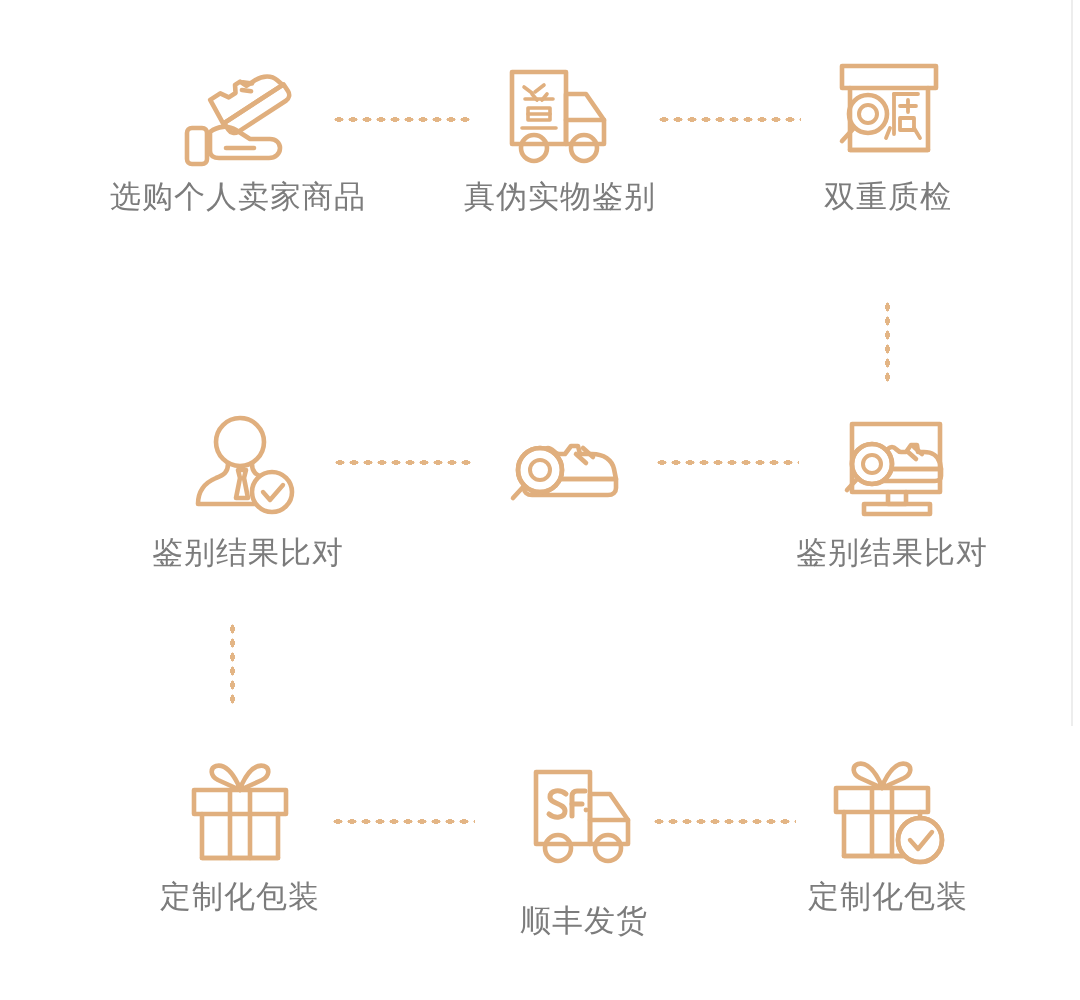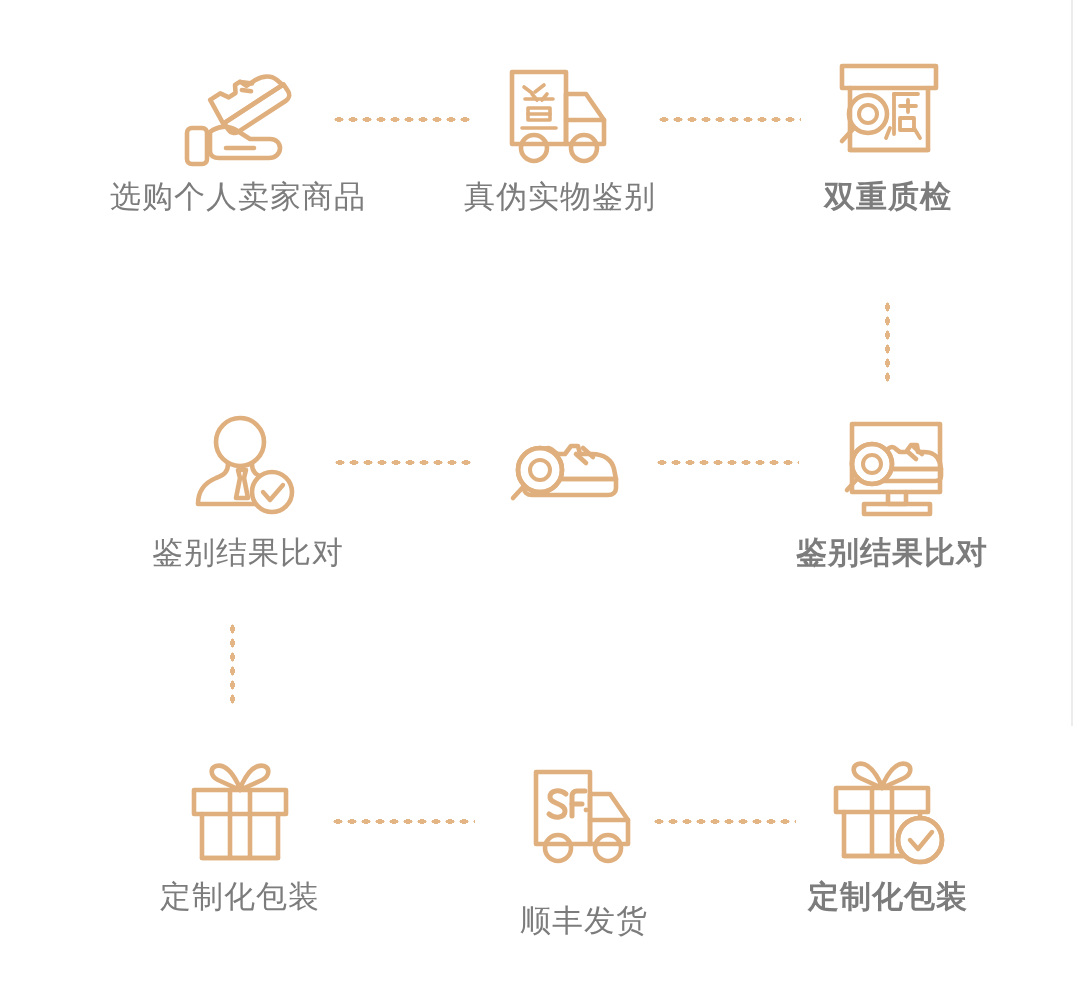--- a/index.html
+++ b/index.html
@@ -59,21 +59,21 @@
   }
 
   
   .row1 { top: 42px; }
   .row2 { top: 398px; }
   .row3 { top: 742px; text-align: right; }
 
   
   .col1 { left: 88px; }
   .col2 { left: 410px; }
-  .col3 { left: 738px; font-weight: bold; }
+  .col3 { left: 738px; }
 
   
   .row2.col1 { left: 98px; text-align: center; }
   .row2.col2 { left: 414px; }
   .row2.col3 { left: 742px; }
 
   .row3.col1 { left: 90px; }
   .row3.col2 { left: 434px; gap: 24px; }
   .row3.col3 { left: 738px; }
 

